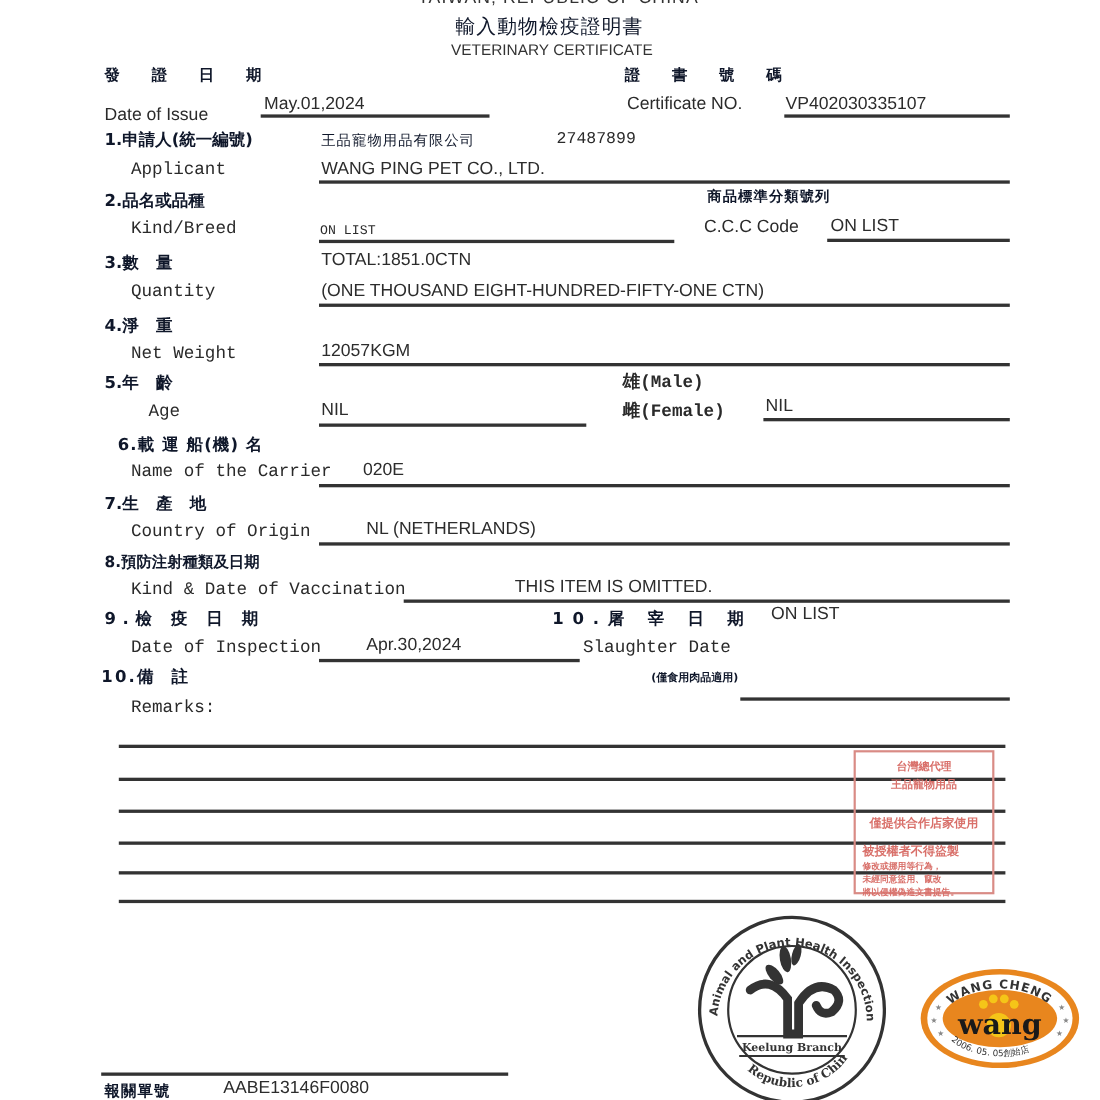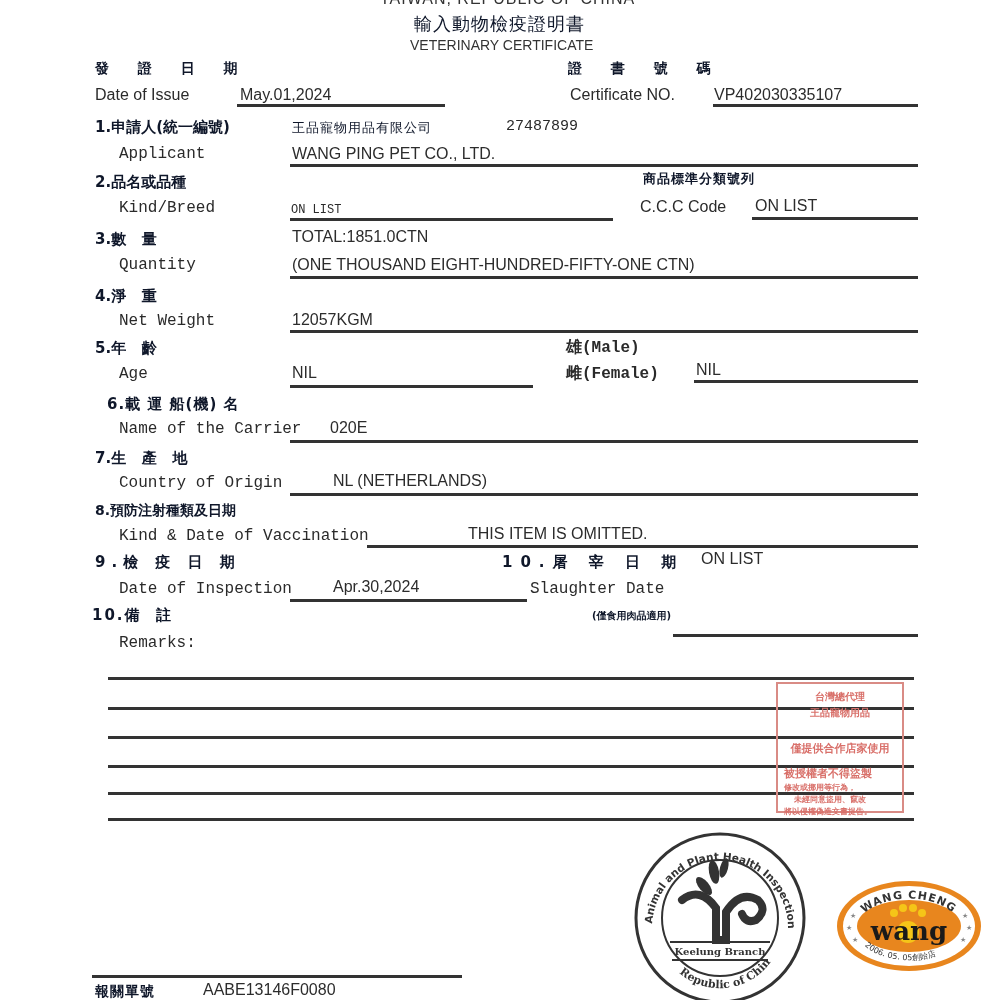--- a/index.html
+++ b/index.html
@@ -19,21 +19,21 @@
     .logo { position:absolute; left:836px; top:880px; width:146px; height:92px; }
   </style>
 </head>
 <body>
 
 <div class="abs header-top" style="left:380px; top:-10px;">TAIWAN, REPUBLIC OF CHINA</div>
 <div class="abs zh" style="left:414px; top:12px; font-size:18px; letter-spacing:1px; font-weight:normal;">輸入動物檢疫證明書</div>
 <div class="abs sans" style="left:410px; top:37px; font-size:14px; color:#333;">VETERINARY CERTIFICATE</div>
 
 <div class="abs zh" style="left:95px; top:60px; letter-spacing:12px;">發 證 日 期</div>
-<div class="abs sans" style="left:95px; top:86px; font-size:16px;">Date of Issue</div>
+<div class="abs sans" style="left:95px; top:96px; font-size:16px;">Date of Issue</div>
 <div class="abs val" style="left:240px; top:86px;">May.01,2024</div>
 <div class="line thick" style="left:237px; top:104px; width:208px;"></div>
 
 <div class="abs zh" style="left:568px; top:60px; letter-spacing:12px;">證 書 號 碼</div>
 <div class="abs sans" style="left:570px; top:86px; font-size:16px;">Certificate NO.</div>
 <div class="abs val" style="left:714px; top:86px;">VP402030335107</div>
 <div class="line thick" style="left:713px; top:104px; width:205px;"></div>
 
 <div class="abs zh" style="left:95px; top:118px; font-size:15px; letter-spacing:0;">1.申請人(統一編號)</div>
 <div class="abs zh" style="left:292px; top:119px; font-weight:normal; font-size:13px; letter-spacing:1px;">王品寵物用品有限公司</div>
@@ -56,21 +56,21 @@
 <div class="abs val" style="left:292px; top:228px;">TOTAL:1851.0CTN</div>
 <div class="abs val" style="left:292px; top:256px;">(ONE THOUSAND EIGHT-HUNDRED-FIFTY-ONE CTN)</div>
 <div class="line thick" style="left:290px; top:276px; width:628px;"></div>
 
 <div class="abs zh" style="left:95px; top:287px; font-size:15px; letter-spacing:0; white-space:pre;">4.淨   重</div>
 <div class="abs lbl" style="left:119px; top:312px;">Net Weight</div>
 <div class="abs val" style="left:292px; top:311px;">12057KGM</div>
 <div class="line thick" style="left:290px; top:330px; width:628px;"></div>
 
 <div class="abs zh" style="left:95px; top:339px; font-size:15px; letter-spacing:0; white-space:pre;">5.年   齡</div>
-<div class="abs lbl" style="left:119px; top:365px;">Age</div>
+<div class="abs lbl" style="left:135px; top:365px;">Age</div>
 <div class="abs val" style="left:292px; top:364px;">NIL</div>
 <div class="line thick" style="left:290px; top:385px; width:243px;"></div>
 <div class="abs lbl" style="left:566px; top:337px; font-weight:bold;">雄(Male)</div>
 <div class="abs lbl" style="left:566px; top:363px; font-weight:bold;">雌(Female)</div>
 <div class="abs val" style="left:696px; top:361px;">NIL</div>
 <div class="line thick" style="left:694px; top:380px; width:224px;"></div>
 
 <div class="abs zh" style="left:95px; top:395px; font-size:15px; letter-spacing:1px; white-space:pre;margin-left:12px;">6.載 運 船(機) 名</div>
 <div class="abs lbl" style="left:119px; top:420px;">Name of the Carrier</div>
 <div class="abs val" style="left:330px; top:419px;">020E</div>
@@ -106,21 +106,21 @@
 <div class="line thick" style="left:108px; top:765px; width:806px;"></div>
 <div class="line thick" style="left:108px; top:792px; width:806px;"></div>
 <div class="line thick" style="left:108px; top:818px; width:806px;"></div>
 
 <div class="stamp-red">
   <div style="font-size:10px; margin-top:6px;">台灣總代理</div>
   <div style="font-size:10px; margin-top:2px;">王品寵物用品</div>
   <div style="font-size:11px; margin-top:21px;">僅提供合作店家使用</div>
   <div style="font-size:11px; margin-top:10px; text-align:left; padding-left:6px;">被授權者不得盜製</div>
   <div style="font-size:8px; margin-top:1px; text-align:left; padding-left:6px;">修改或挪用等行為，</div>
-  <div style="font-size:8px; margin-top:1px; text-align:left; padding-left:16px;">未經同意盜用、竄改</div>
+  <div style="font-size:8px; margin-top:1px; text-align:left; padding-left:6px;">未經同意盜用、竄改</div>
   <div style="font-size:8px; margin-top:1px; text-align:left; padding-left:6px;">將以侵權偽造文書提告。</div>
 </div>
 
 <div class="seal">
   <svg width="180" height="172" viewBox="0 0 180 172">
     <defs>
       <path id="ringTop" d="M 22,100 A 68,68 0 1,1 158,100"></path>
       <path id="ringBottom" d="M 38,132 A 62,62 0 0,0 142,132"></path>
     </defs>
     <circle cx="90" cy="90" r="84" fill="none" stroke="#333" stroke-width="3"></circle>

